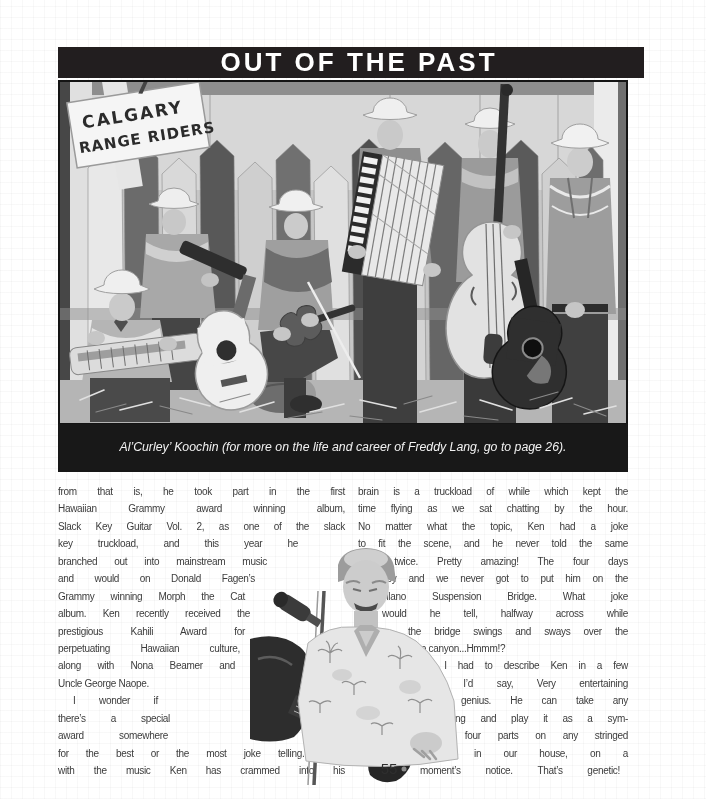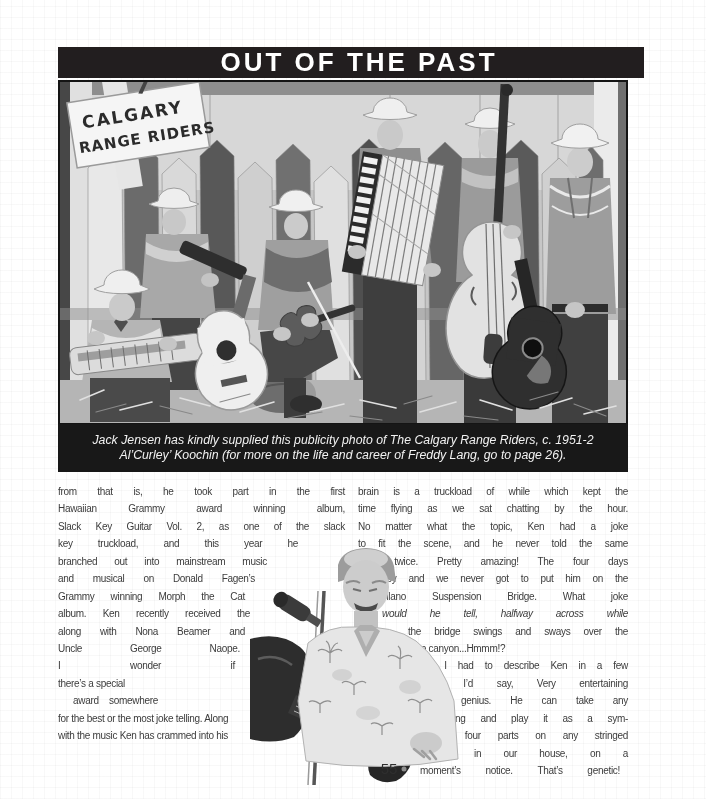--- a/index.html
+++ b/index.html
@@ -40,21 +40,21 @@
   .col-left .ln:nth-child(8)  { margin-right:95px; }
   .col-left .ln:nth-child(9)  { margin-right:100px; }
   .col-left .ln:nth-child(10) { margin-right:105px; }
   .col-left .ln:nth-child(11) { margin-right:110px; }
   .col-left .ln:nth-child(12) { text-align-last:left; }
   .col-left .ln:nth-child(13) { margin-right:187px; text-indent:15px; }
   .col-left .ln:nth-child(14) { margin-right:175px; }
   .col-left .ln:nth-child(15) { margin-right:177px; }
   
   .col-right .ln:nth-child(7)  { margin-left:11px; }
-  .col-right .ln:nth-child(8)  { margin-left:24px;font-style:italic; }
+  .col-right .ln:nth-child(8)  { margin-left:24px; }
   .col-right .ln:nth-child(9)  { margin-left:50px; }
   .col-right .ln:nth-child(10) { margin-left:47px; text-align-last:left; }
   .col-right .ln:nth-child(11) { margin-left:70px; }
   .col-right .ln:nth-child(12) { margin-left:54px; }
   .col-right .ln:nth-child(13) { margin-left:52px; }
   .col-right .ln:nth-child(14) { margin-left:45px; }
   .col-right .ln:nth-child(15) { margin-left:40px; }
   .col-right .ln:nth-child(16) { margin-left:50px; }
   .col-right .ln:nth-child(17) { margin-left:62px; margin-right:8px; }
   .ken-cutout { position:absolute; left:250px; top:543px; width:222px; height:242px; }
@@ -283,33 +283,34 @@
         <rect x="50" y="-6" width="24" height="110" fill="#e6e6e6"></rect>
         <rect x="12" y="10" width="134" height="66" fill="#f5f5f5" stroke="#9a9a9a" stroke-width="1.5"></rect>
         <path d="M84,12 l8,-12 3,2 -7,11 Z" fill="#444444"></path>
         <text x="24" y="38" font-family="DejaVu Sans, sans-serif" font-size="17" font-weight="bold" fill="#2b2b2b" letter-spacing="2">CALGARY</text>
         <text x="17" y="62" font-family="DejaVu Sans, sans-serif" font-size="15" font-weight="bold" fill="#2b2b2b" letter-spacing="1">RANGE RIDERS</text>
       </g>
     </svg>
   </div>
 
   <div class="caption-bar">
-    <div>Jack Jensen has kindly supplied this publicity photo of The Calgary Range Riders, c. 1951-2</div>
     <div>Al’Curley’ Koochin (for more on the life and career of Freddy Lang, go to page 26).</div>
   </div>
 
   <div class="col col-left">
     <div class="ln">from that is, he took part in the first</div>
     <div class="ln">Hawaiian Grammy award winning album,</div>
     <div class="ln">Slack Key Guitar Vol. 2, as one of the slack</div>
     <div class="ln">key truckload, and this year he</div>
     <div class="ln">branched out into mainstream music</div>
-    <div class="ln">and musical on Donald Fagen’s</div>
+    <div class="ln">and would on Donald Fagen’s</div>
     <div class="ln">Grammy winning Morph the Cat</div>
     <div class="ln">album. Ken recently received the</div>
+    <div class="ln">prestigious Kahili Award for</div>
+    <div class="ln">perpetuating Hawaiian culture,</div>
     <div class="ln">along with Nona Beamer and</div>
     <div class="ln">Uncle George Naope.</div>
     <div class="ln">I wonder if</div>
     <div class="ln">there’s a special</div>
     <div class="ln">award somewhere</div>
     <div class="ln">for the best or the most joke telling.  Along</div>
     <div class="ln">with the music Ken has crammed into his</div>
   </div>
 
   <div class="col col-right">

